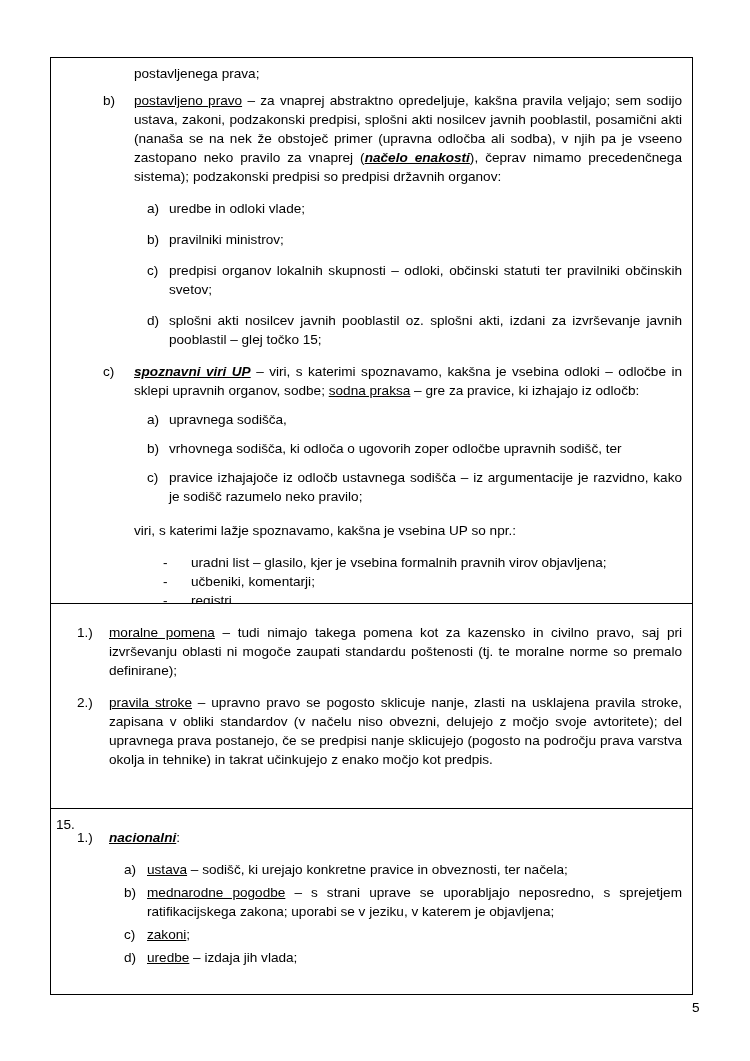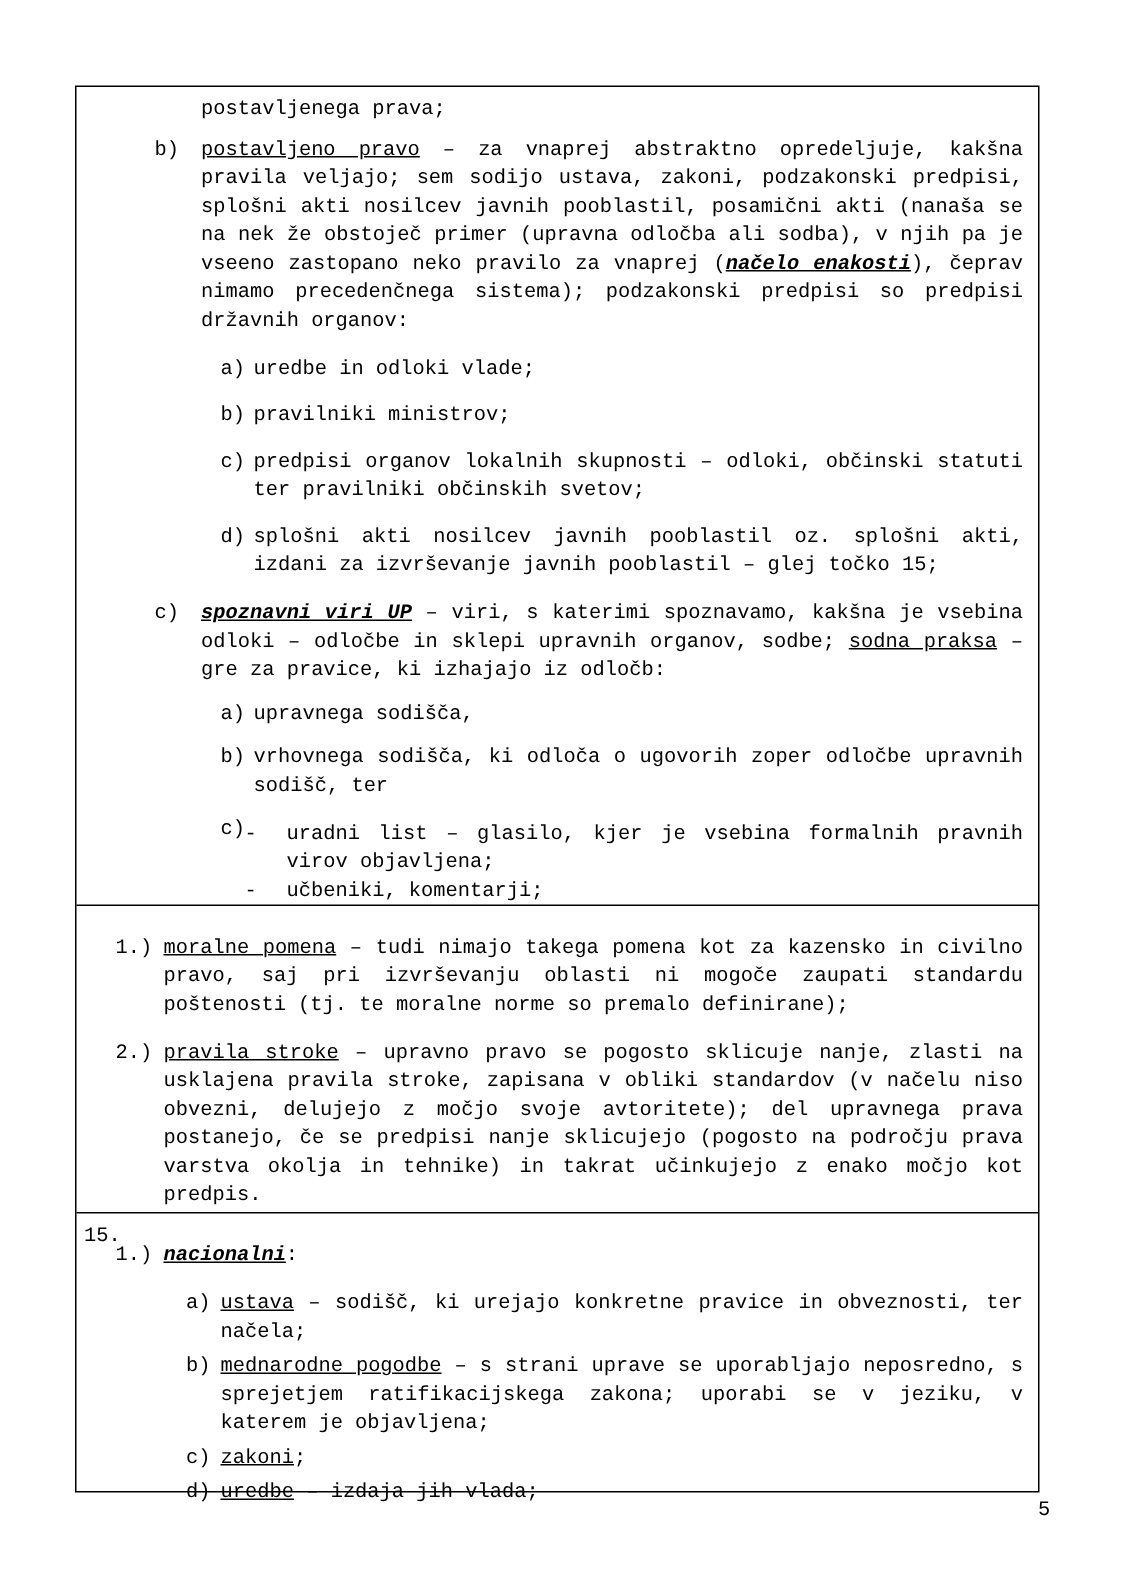--- a/index.html
+++ b/index.html
@@ -5,21 +5,21 @@
   html, body {
     margin: 0;
     padding: 0;
     background: #ffffff;
   }
   .page {
     position: relative;
     width: 750px;
     height: 1061px;
     background: #ffffff;
-    font-family: Liberation Mono, monospace;
+    font-family: Liberation Sans, sans-serif;
     font-size: 13.6px;
     line-height: 19px;
     color: #000000;
   }
   .doc-box {
     position: absolute;
     left: 50px;
     top: 57px;
     width: 643px;
     height: 938px;
@@ -85,22 +85,23 @@
 
       <div class="li lvl-in mt13"><span class="marker">a)</span><span>uredbe in odloki vlade;</span></div>
       <div class="li lvl-in mt12"><span class="marker">b)</span><span>pravilniki ministrov;</span></div>
       <div class="li lvl-in mt12"><span class="marker">c)</span><span>predpisi organov lokalnih skupnosti – odloki, občinski statuti ter pravilniki občinskih svetov;</span></div>
       <div class="li lvl-in mt12"><span class="marker">d)</span><span>splošni akti nosilcev javnih pooblastil oz. splošni akti, izdani za izvrševanje javnih pooblastil – glej točko 15;</span></div>
 
       <div class="li lvl-bc mt13"><span class="marker">c)</span><span class="biu">spoznavni viri UP</span><span> – viri, s katerimi spoznavamo, kakšna je vsebina odloki – odločbe in sklepi upravnih organov, sodbe; </span><span class="u">sodna praksa</span><span> – gre za pravice, ki izhajajo iz odločb:</span></div>
 
       <div class="li lvl-in mt10"><span class="marker">a)</span><span>upravnega sodišča,</span></div>
       <div class="li lvl-in mt10"><span class="marker">b)</span><span>vrhovnega sodišča, ki odloča o ugovorih zoper odločbe upravnih sodišč, ter</span></div>
-      <div class="li lvl-in mt10"><span class="marker">c)</span></div>
+      <div class="li lvl-in mt10"><span class="marker">c)</span><span>pravice izhajajoče iz odločb ustavnega sodišča – iz argumentacije je razvidno, kako je sodišč razumelo neko pravilo;</span></div>
 
+      <div class="viri">viri, s katerimi lažje spoznavamo, kakšna je vsebina UP so npr.:</div>
 
       <div class="li lvl-dash mt13"><span class="marker">-</span><span>uradni list – glasilo, kjer je vsebina formalnih pravnih virov objavljena;</span></div>
       <div class="li lvl-dash"><span class="marker">-</span><span>učbeniki, komentarji;</span></div>
       <div class="li lvl-dash"><span class="marker">-</span><span>registri.</span></div>
     </div>
 
     <div class="row row2">
 
       <div class="li lvl-sub mt13"><span class="marker">1.)</span><span class="u">moralne pomena</span><span> – tudi nimajo takega pomena kot za kazensko in civilno pravo, saj pri izvrševanju oblasti ni mogoče zaupati standardu poštenosti (tj. te moralne norme so premalo definirane);</span></div>
 

